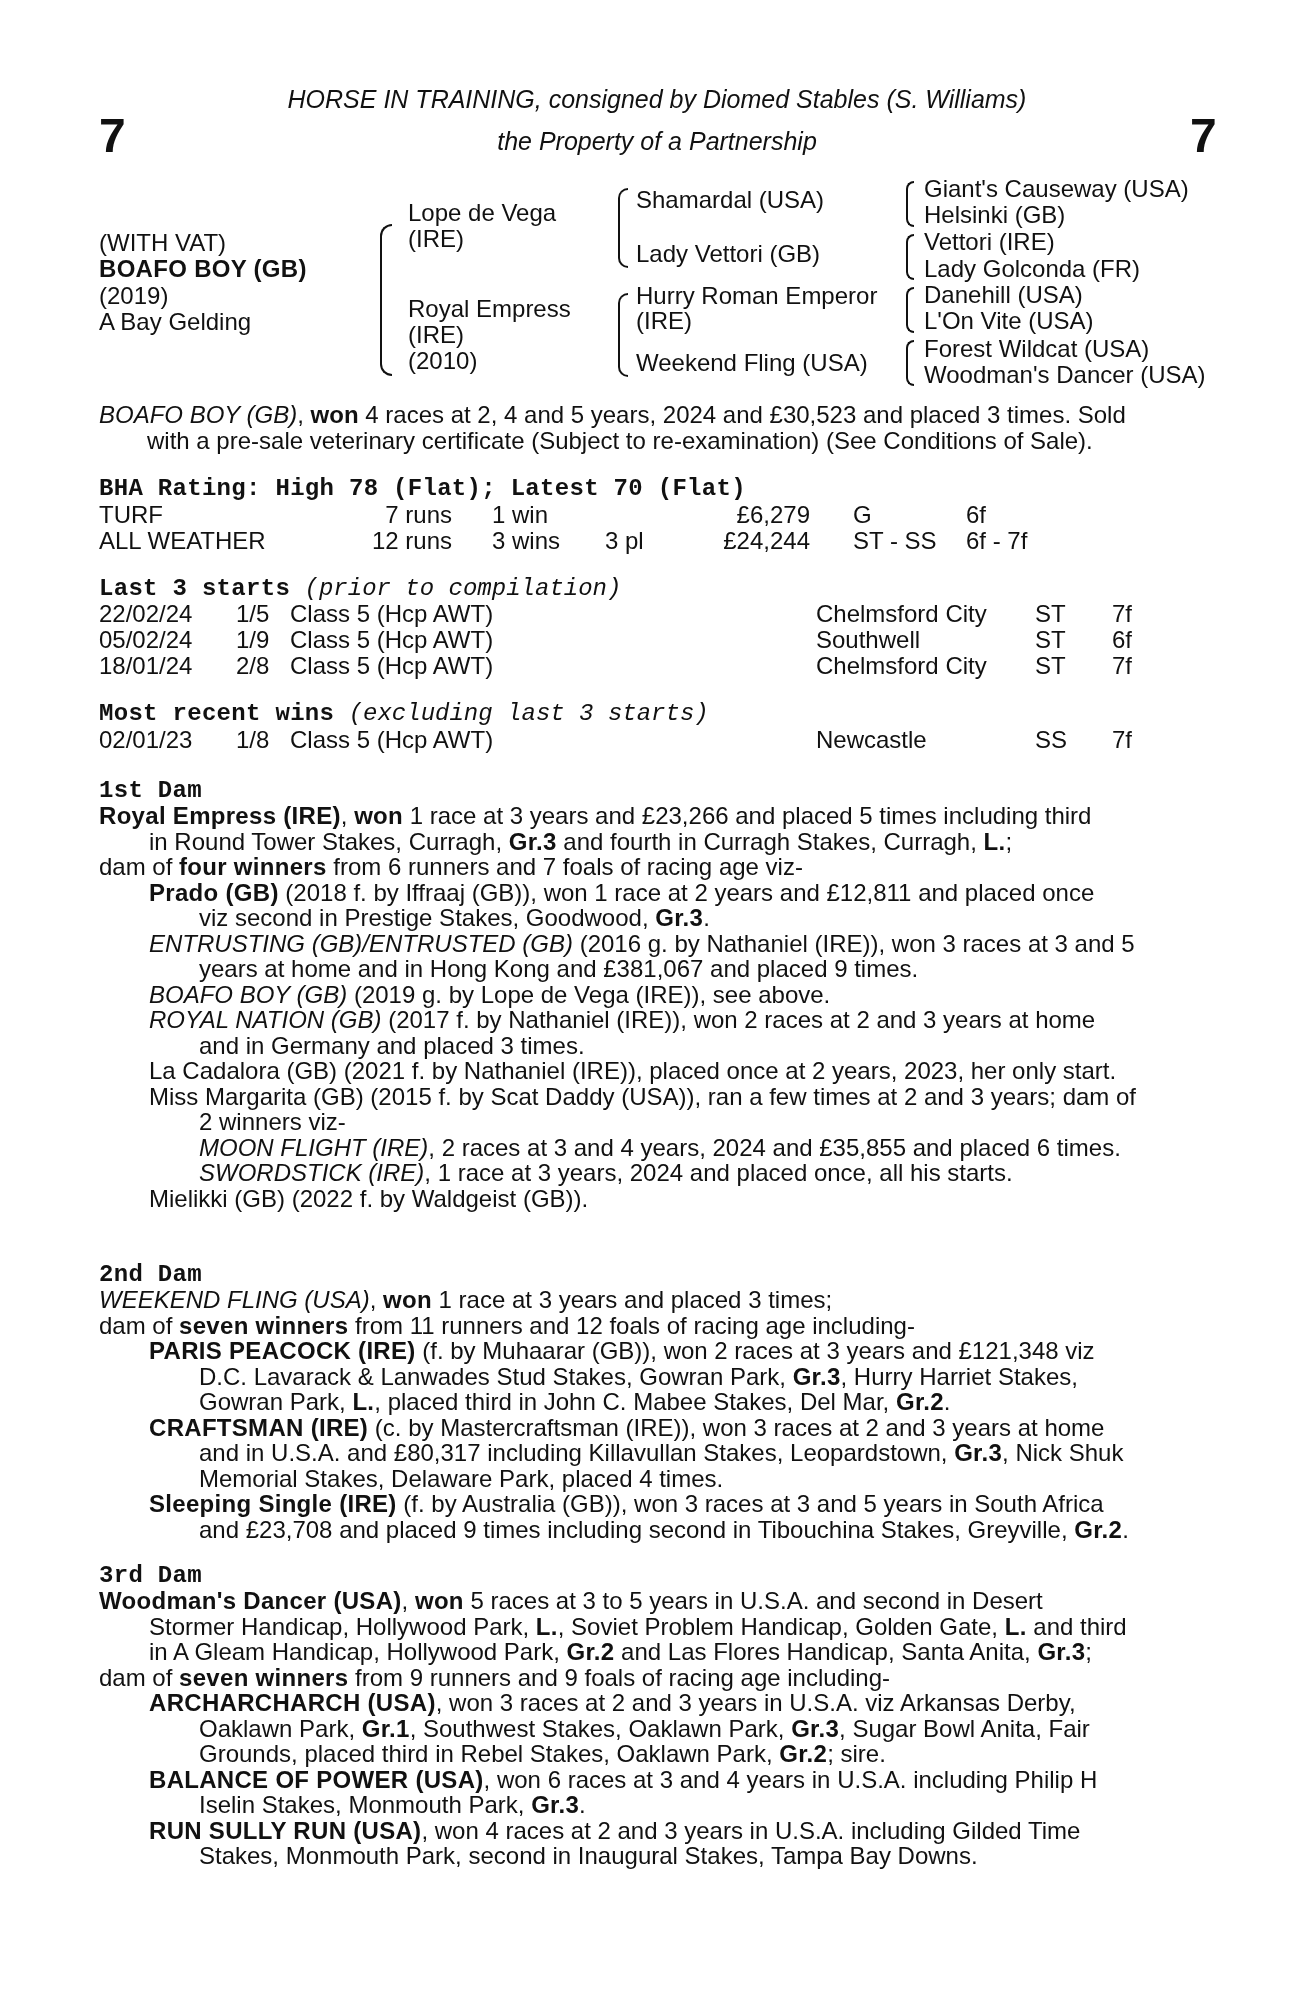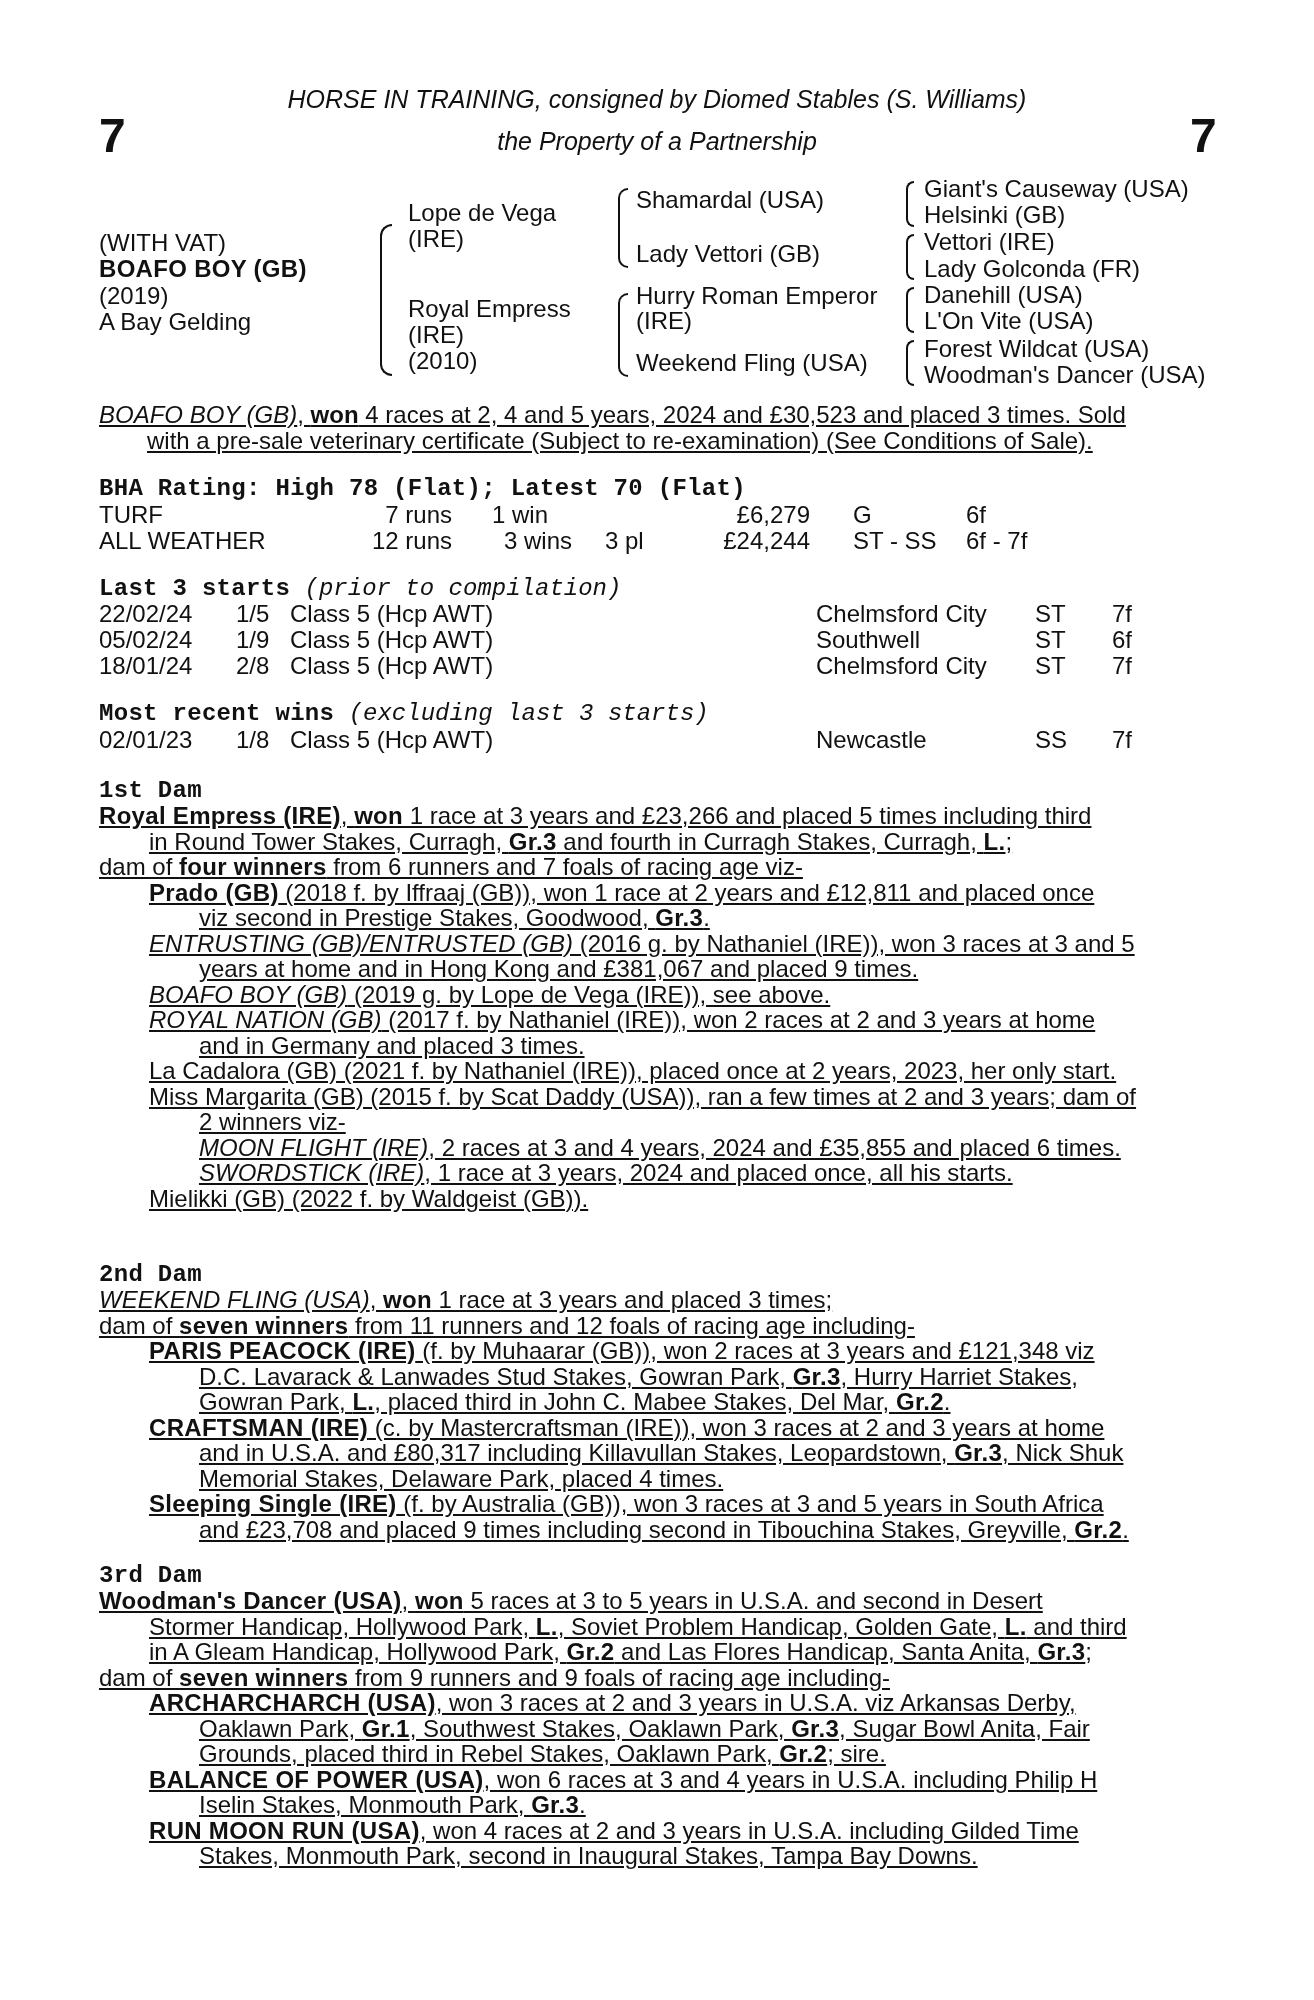--- a/index.html
+++ b/index.html
@@ -7,21 +7,21 @@
          font-family:"Liberation Sans", sans-serif; }
   .abs { position:absolute; }
   .lot-num { position:absolute; top:112px; font-size:48px; font-weight:bold; line-height:48px; }
   .hdr { position:absolute; left:0; width:1314px; text-align:center; font-style:italic; font-size:25px; line-height:30px; }
   .t { font-size:24px; line-height:25px; white-space:nowrap; }
   .b { font-weight:bold; }
   .heavy { font-weight:bold; letter-spacing:0.3px; }
   .i { font-style:italic; }
   .brace { position:absolute; border:2px solid #111; border-right:none; border-radius:14px 0 0 14px; }
   .para { position:absolute; left:99px; width:1110px; font-size:24px; line-height:25.5px; }
-  .line { white-space:nowrap;text-decoration:underline; }
+  .line { white-space:nowrap; }
   .row { position:absolute; font-size:24px; line-height:25px; white-space:nowrap; }
   .sec { position:absolute; left:99px; font-size:24px; line-height:25px; white-space:nowrap;font-family:Liberation Mono, monospace; }
 </style>
 </head>
 <body>
 
 <div class="lot-num" style="left:99px;">7</div>
 <div class="lot-num" style="left:1190px;">7</div>
 <div class="hdr" style="top:84px;">HORSE IN TRAINING, consigned by Diomed Stables (S. Williams)</div>
 <div class="hdr" style="top:126px;">the Property of a Partnership</div>
@@ -69,21 +69,21 @@
 <div id="rating-rows">
     <div class="row" style="top: 502px; left: 99px;">TURF</div>
     <div class="row" style="top: 502px; right: 862px;">7 runs</div>
     <div class="row" style="top: 502px; left: 492px;">1 win</div>
     <div class="row" style="top: 502px; left: 605px;"></div>
     <div class="row" style="top: 502px; right: 504px;">£6,279</div>
     <div class="row" style="top: 502px; left: 853px;">G</div>
     <div class="row" style="top: 502px; left: 966px;">6f</div>
     <div class="row" style="top: 528px; left: 99px;">ALL WEATHER</div>
     <div class="row" style="top: 528px; right: 862px;">12 runs</div>
-    <div class="row" style="top: 528px; left: 492px; margin-left: 12px;">3 wins</div>
+    <div class="row" style="top: 528px; left: 492px;">3 wins</div>
     <div class="row" style="top: 528px; left: 605px;">3 pl</div>
     <div class="row" style="top: 528px; right: 504px;">£24,244</div>
     <div class="row" style="top: 528px; left: 853px;">ST - SS</div>
     <div class="row" style="top: 528px; left: 966px;">6f - 7f</div>
   </div>
 
 <div class="sec" style="top:576px;"><span class="heavy">Last 3 starts</span><span class="i"> (prior to compilation)</span></div>
 <div id="last-rows">
     <div class="row" style="top: 601px; left: 99px;">22/02/24</div>
     <div class="row" style="top: 601px; left: 236px;">1/5</div>
@@ -153,15 +153,15 @@
 <div class="para" id="dam3" style="top:1588px;">
     <div class="line" style="padding-left: 0px;"><span class="heavy">Woodman's Dancer (USA)</span><span>, </span><span class="heavy">won</span><span> 5 races at 3 to 5 years in U.S.A. and second in Desert</span></div>
     <div class="line" style="padding-left: 50px;"><span>Stormer Handicap, Hollywood Park, </span><span class="heavy">L.</span><span>, Soviet Problem Handicap, Golden Gate, </span><span class="heavy">L.</span><span> and third</span></div>
     <div class="line" style="padding-left: 50px;"><span>in A Gleam Handicap, Hollywood Park, </span><span class="heavy">Gr.2</span><span> and Las Flores Handicap, Santa Anita, </span><span class="heavy">Gr.3</span><span>;</span></div>
     <div class="line" style="padding-left: 0px;"><span>dam of </span><span class="heavy">seven winners</span><span> from 9 runners and 9 foals of racing age including-</span></div>
     <div class="line" style="padding-left: 50px;"><span class="heavy">ARCHARCHARCH (USA)</span><span>, won 3 races at 2 and 3 years in U.S.A. viz Arkansas Derby,</span></div>
     <div class="line" style="padding-left: 100px;"><span>Oaklawn Park, </span><span class="heavy">Gr.1</span><span>, Southwest Stakes, Oaklawn Park, </span><span class="heavy">Gr.3</span><span>, Sugar Bowl Anita, Fair</span></div>
     <div class="line" style="padding-left: 100px;"><span>Grounds, placed third in Rebel Stakes, Oaklawn Park, </span><span class="heavy">Gr.2</span><span>; sire.</span></div>
     <div class="line" style="padding-left: 50px;"><span class="heavy">BALANCE OF POWER (USA)</span><span>, won 6 races at 3 and 4 years in U.S.A. including Philip H</span></div>
     <div class="line" style="padding-left: 100px;"><span>Iselin Stakes, Monmouth Park, </span><span class="heavy">Gr.3</span><span>.</span></div>
-    <div class="line" style="padding-left: 50px;"><span class="heavy">RUN MOON RUN (USA)</span><span>, won 4 races at 2 and 3 years in U.S.A. including Gilded Time</span></div>
+    <div class="line" style="padding-left: 50px;"><span class="heavy">RUN SULLY RUN (USA)</span><span>, won 4 races at 2 and 3 years in U.S.A. including Gilded Time</span></div>
     <div class="line" style="padding-left: 100px;"><span>Stakes, Monmouth Park, second in Inaugural Stakes, Tampa Bay Downs.</span></div>
   </div>
 
 </body></html>

